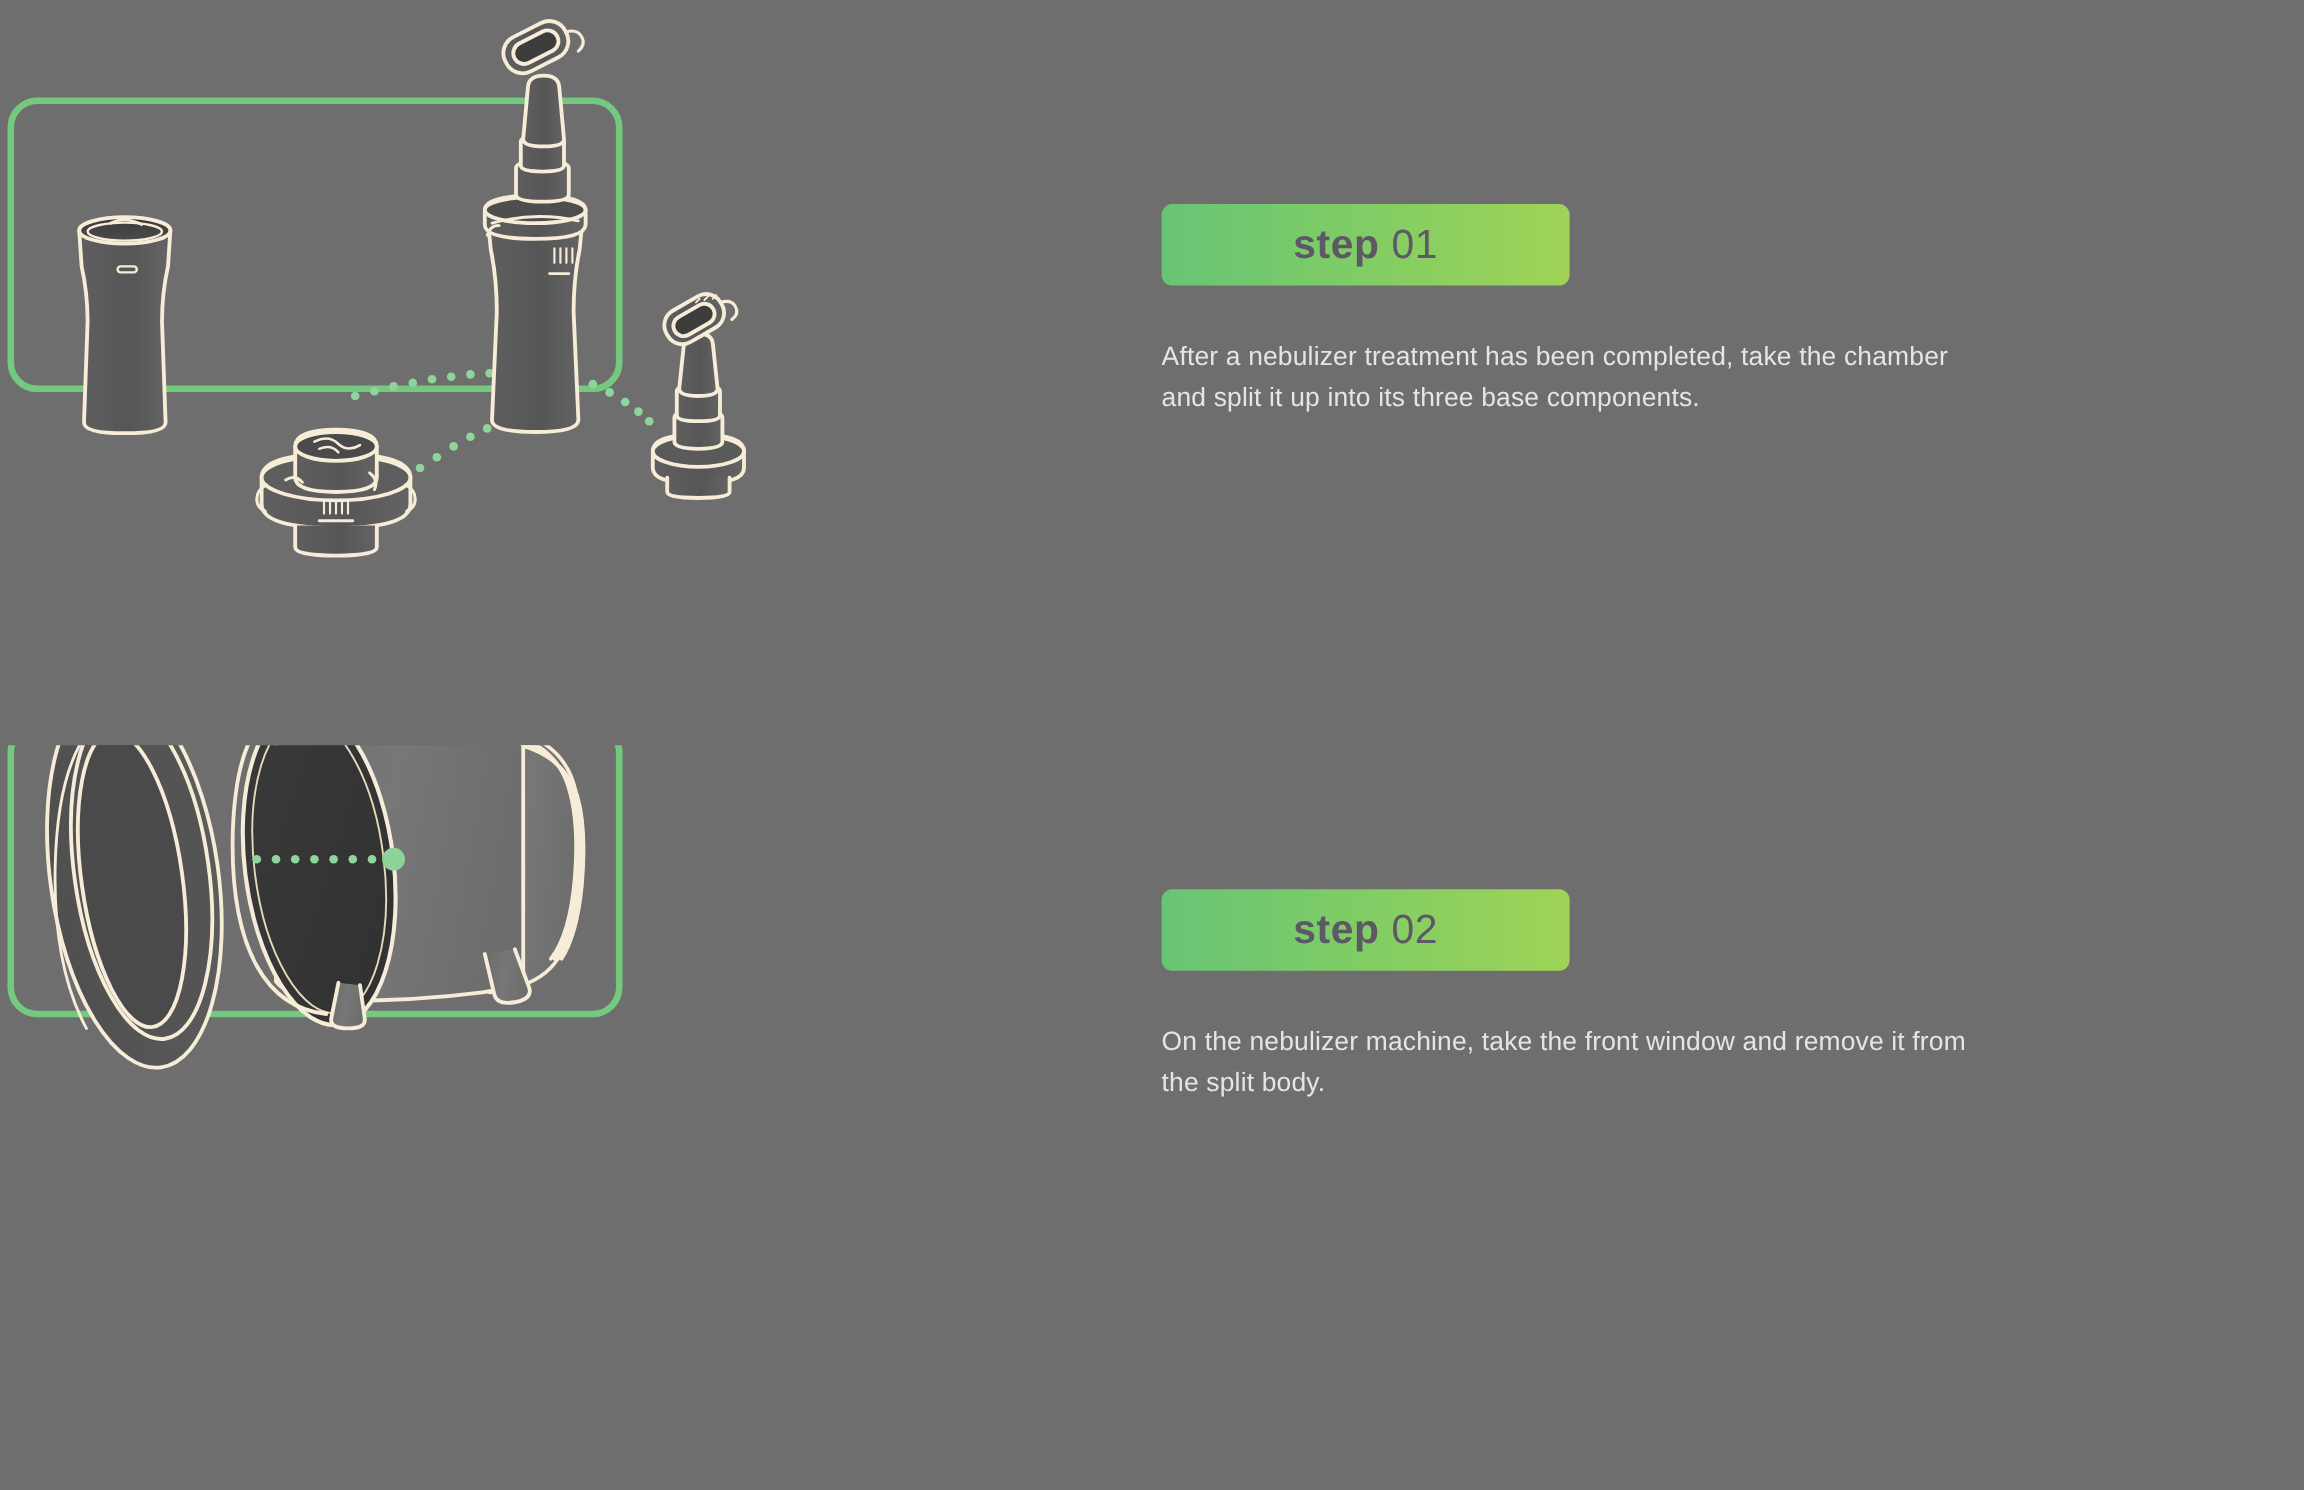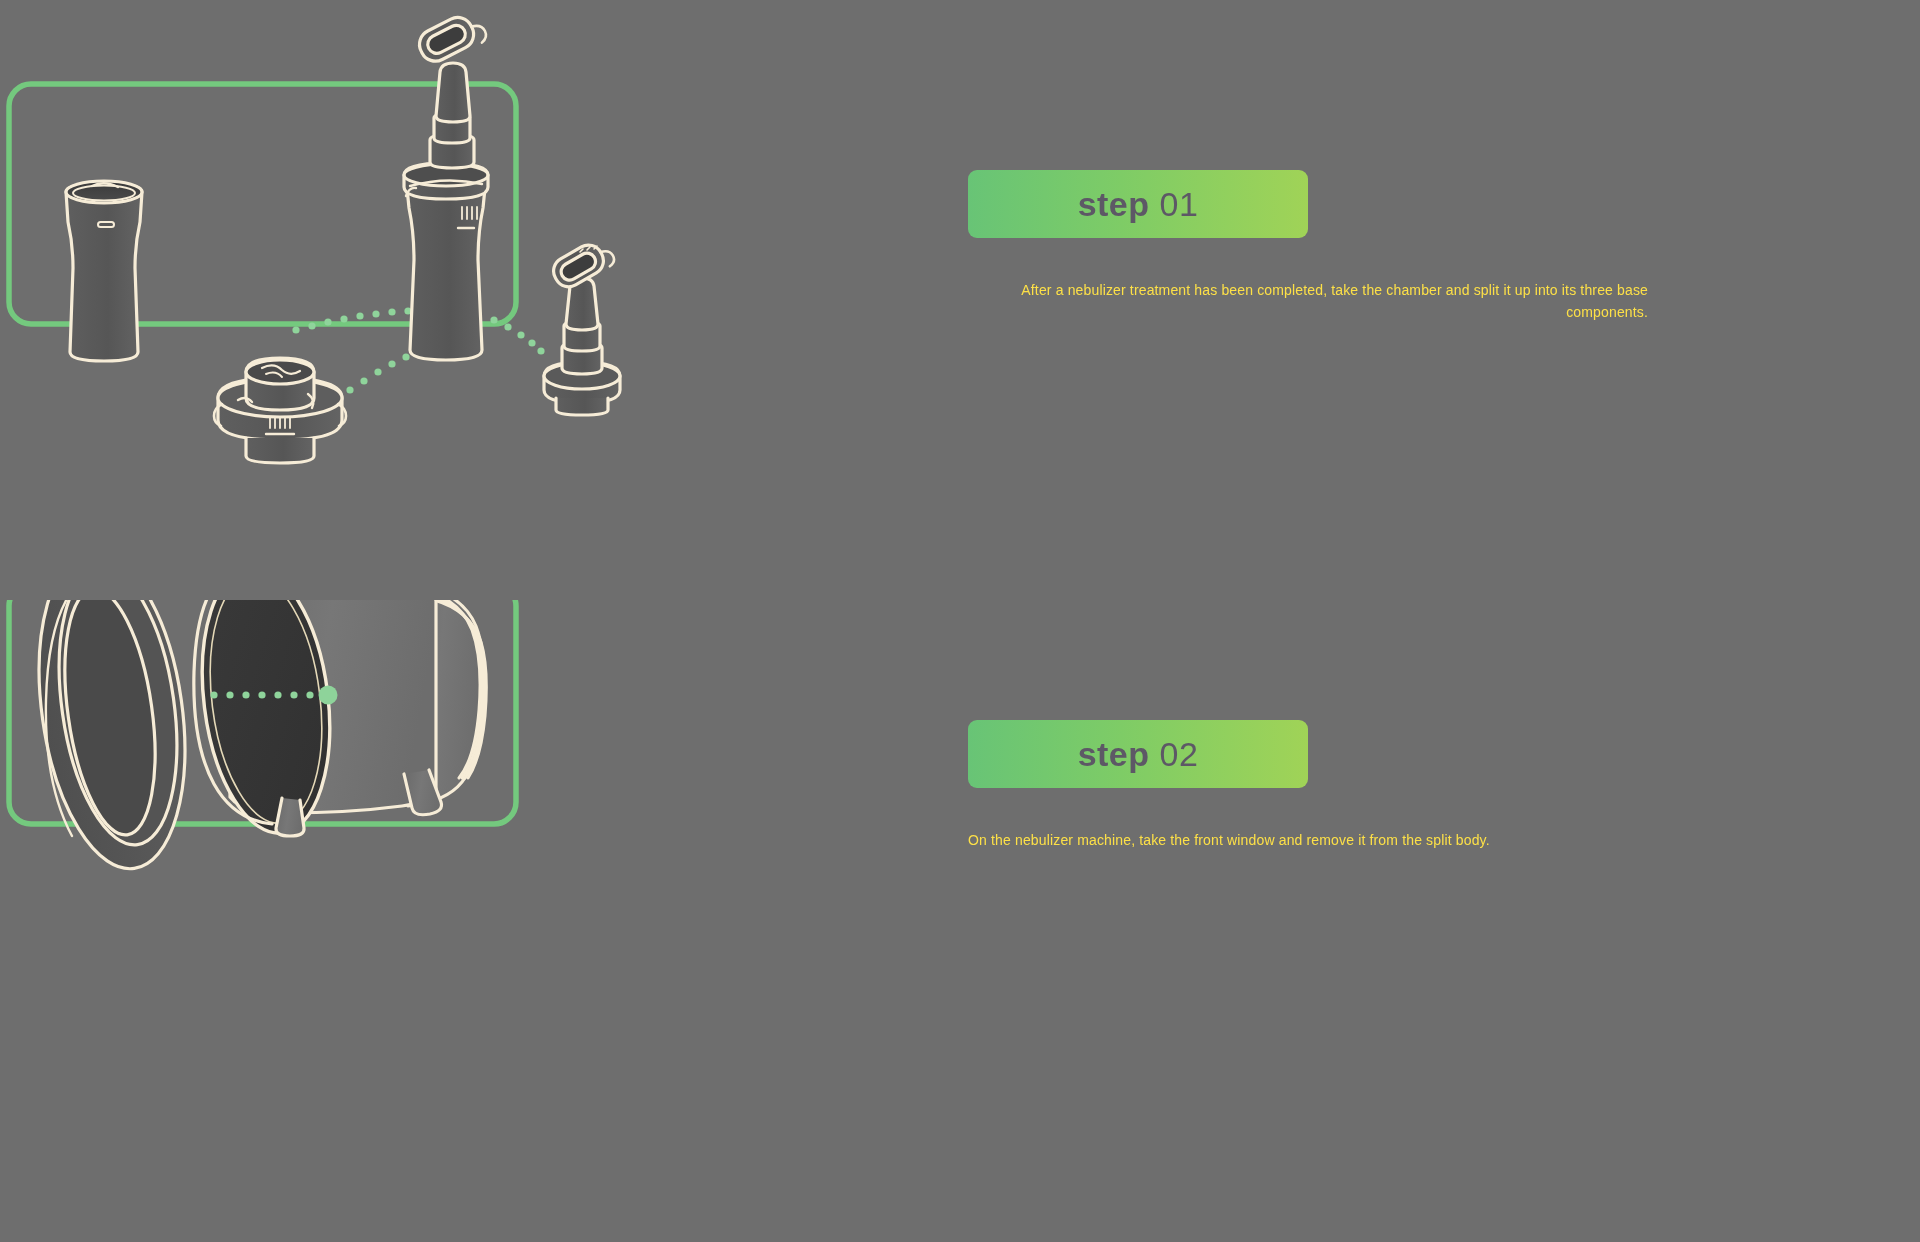--- a/index.html
+++ b/index.html
@@ -20,39 +20,39 @@
     background: #6e6e6e;
   }
 
   
   .step-block {
     position: absolute;
     left: 0;
     width: 1920px;
   }
   #step-1 { top: 0; height: 621px; }
-  #step-2 { top: 600px; height: 621px; }
+  #step-2 { top: 621px; height: 621px; }
 
   
   .illus-panel {
     position: absolute;
     left: 0;
     top: 0;
     width: 900px;
     height: 621px;
   }
   .illus-svg { display: block; }
 
   
   .text-col {
     position: absolute;
     left: 968px;
     width: 760px;
   }
-  #step-1 .text-col { top: 170px; text-align: right; }
+  #step-1 .text-col { top: 170px; }
   #step-2 .text-col { top: 120px; }
 
   .step-badge {
     width: 340px;
     height: 68px;
     border-radius: 9px;
     background: linear-gradient(90deg, #68c476 0%, #7ecc66 45%, #a0d357 100%);
     display: flex;
     align-items: center;
     justify-content: center;
@@ -67,22 +67,22 @@
   .badge-text .bold {
     font-weight: bold;
   }
   .badge-text .num {
     font-weight: normal;
   }
 
   .step-body {
     margin-top: 42px;
     width: 680px;
-    color: #fde047;
-    font-size: 14px;
+    color: #e5e5e5;
+    font-size: 22px;
     line-height: 1.55;
     letter-spacing: 0.15px;
   }
 </style>
 </head>
 <body>
 
 <div class="page">
 
   <div class="step-block" id="step-1">

